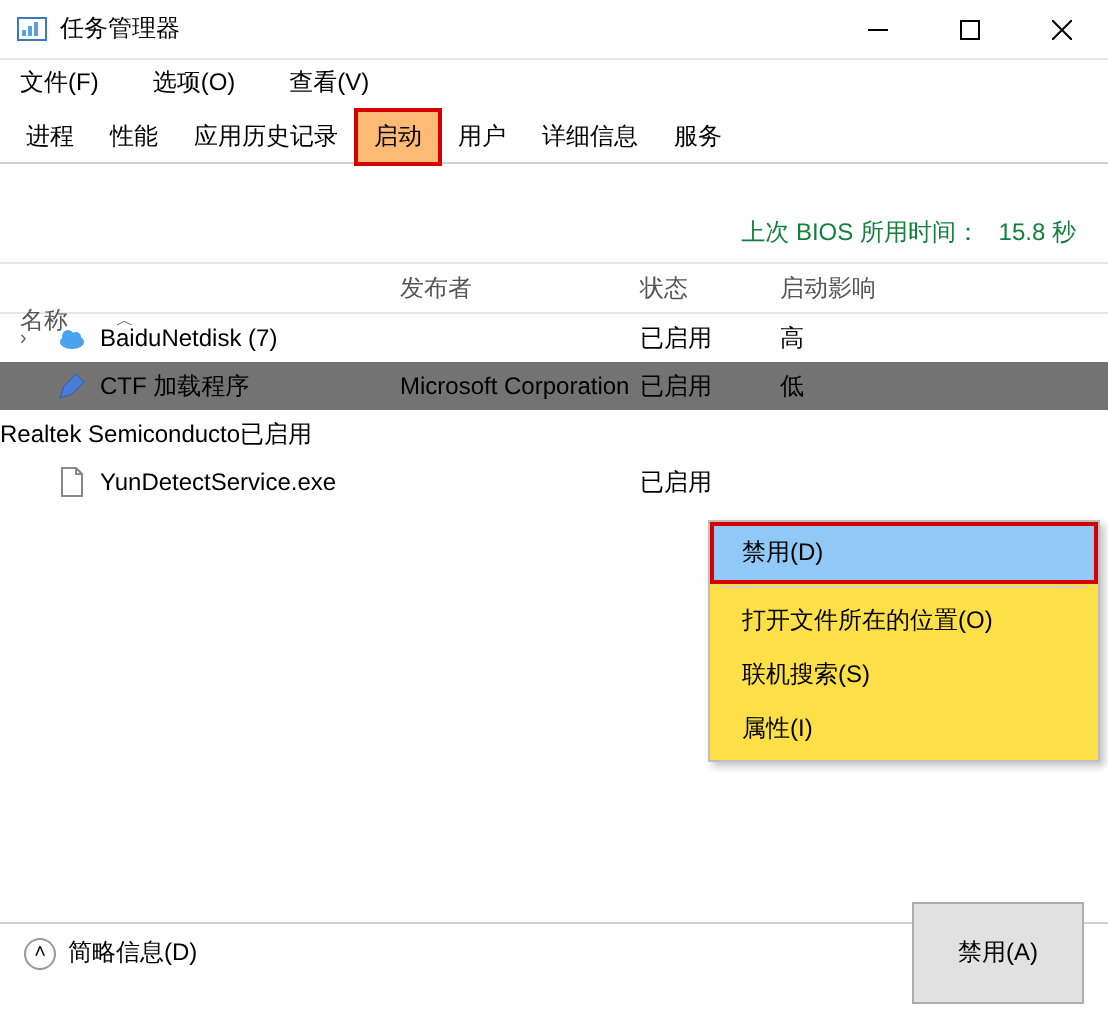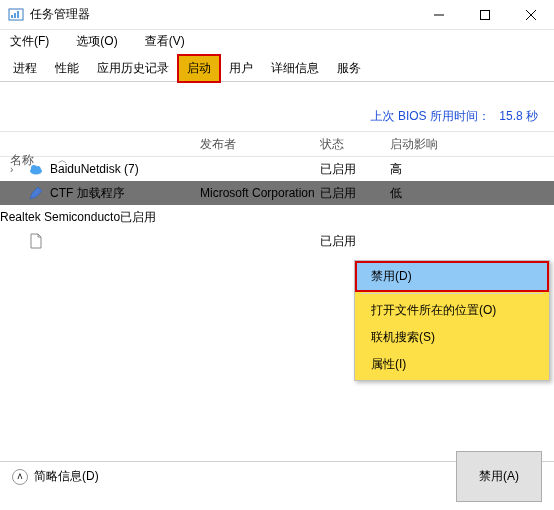--- a/index.html
+++ b/index.html
@@ -6,24 +6,24 @@
 body { background:#fff; width:554px; height:510px; position:relative; overflow:hidden; }
 .titlebar { height:30px; display:flex; align-items:center; padding:0 0 0 8px; border-bottom:1px solid #e5e5e5; }
 .titlebar .icon { width:16px; height:16px; margin-right:6px; display:flex; align-items:center; justify-content:center; }
 .titlebar .title { flex:1; }
 .win-btns { display:flex; }
 .win-btn { width:46px; height:30px; display:flex; align-items:center; justify-content:center; color:#000; }
 .menubar { height:22px; display:flex; align-items:center; padding:0 6px; gap:19px; }
 .menubar span { padding:2px 4px; }
 .tabs { display:flex; border-bottom:1px solid #d0d0d0; padding:2px 4px 0 4px; gap:0; }
 .tab { padding:4px 8px; border:1px solid transparent; position:relative; top:1px; }
-.tab.active { border:1px solid #d0d0d0; border-bottom:1px solid #fff; background:#eab308; }
+.tab.active { border:1px solid #d0d0d0; border-bottom:1px solid #fff; background:#fdba74; }
 .tab.highlighted { outline:2px solid #d40000; outline-offset:-1px; }
 .content { position:relative; height:380px; border-bottom:1px solid #d0d0d0; }
-.bios-line { text-align:right; padding:26px 16px 6px 0; color:#1d4ed8; }
+.bios-line { text-align:right; padding:26px 16px 6px 0; color:#15803d; }
 .bios-line .sec { margin-left:6px; }
 .headers { display:flex; border-top:1px solid #e5e5e5; border-bottom:1px solid #e5e5e5; height:26px; align-items:center; color:#555; }
 .col-name { width:200px; padding-left:10px; display:flex; align-items:center; gap:20px;margin-top:32px; }
 .col-pub { width:120px; }
 .col-stat { width:70px; }
 .col-impact { flex:1; }
 .sort-ind { font-size:9px; color:#666; margin-left:4px; }
 .rows { }
 .row { display:flex; height:24px; align-items:center; }
 .row.selected { background:#737373; }
@@ -145,20 +145,21 @@
       </div>
       <div class="row">
         <div class="c-name">
           <span class="expander"></span>
           <span class="app-icon">
             <svg width="16" height="16" viewBox="0 0 16 16">
               <path d="M3 1 L10 1 L13 4 L13 15 L3 15 Z" fill="#fff" stroke="#888"></path>
               <path d="M10 1 L10 4 L13 4" fill="none" stroke="#888"></path>
             </svg>
           </span>
+          <span>YunDetectService.exe</span>
         </div>
         <div class="c-pub"></div>
         <div class="c-stat">已启用</div>
         <div class="c-impact"></div>
       </div>
     </div>
 
   <div class="ctx-menu">
     <div class="ctx-item hl">禁用(D)</div>
     <div class="ctx-sep"></div>

